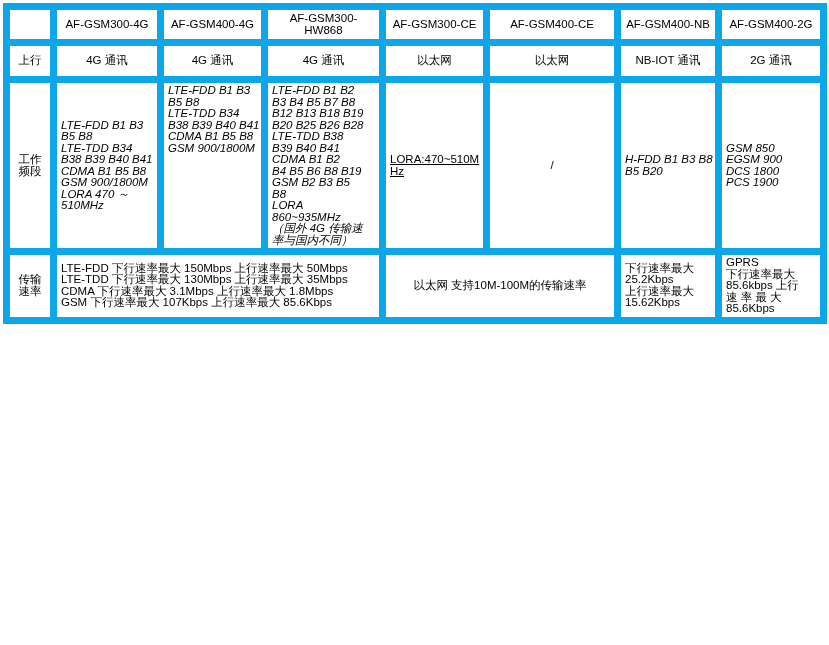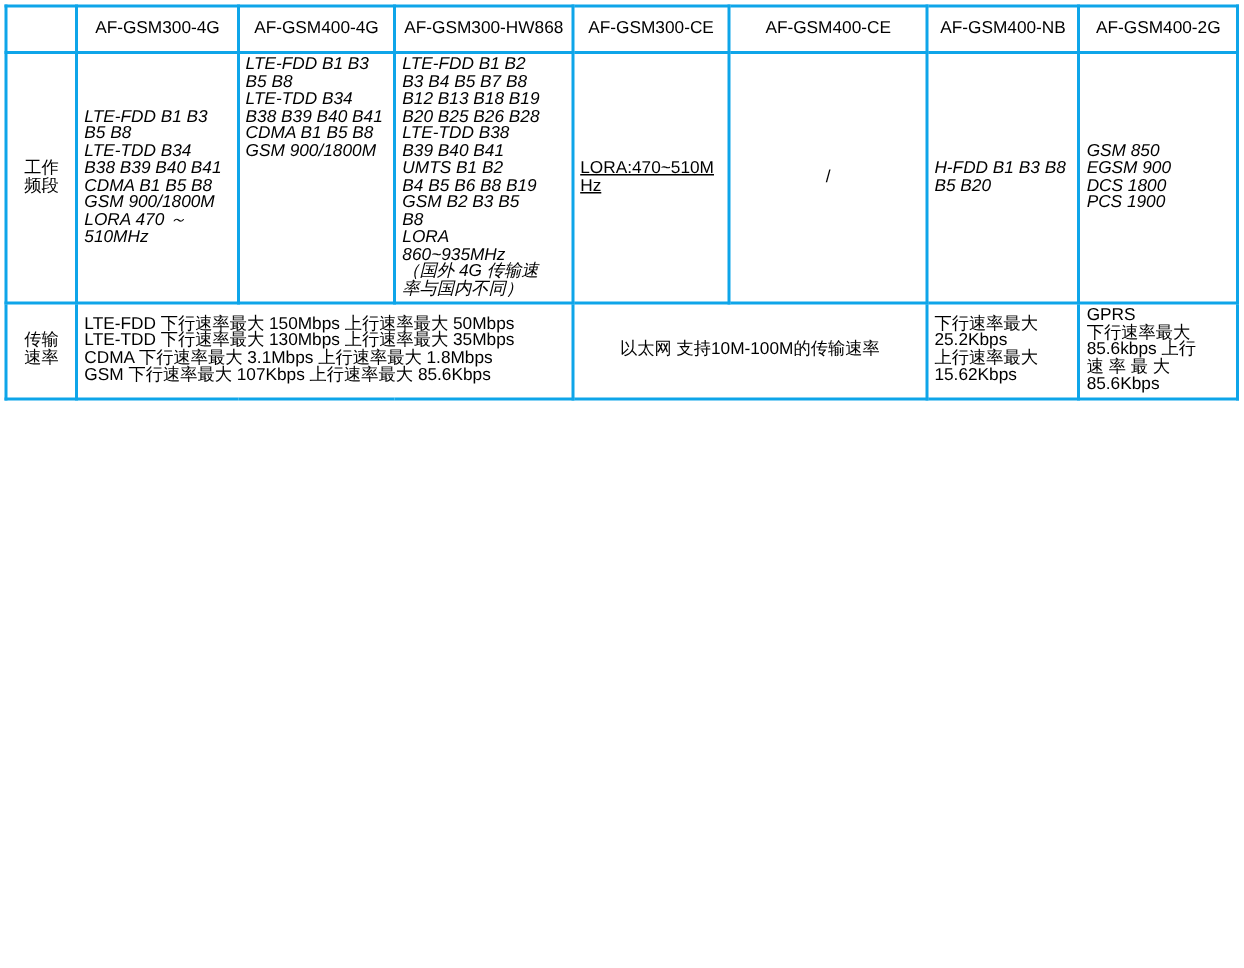--- a/index.html
+++ b/index.html
@@ -14,21 +14,21 @@
     color: #000000;
     overflow: hidden;
   }
   table.spec {
     border-collapse: collapse;
     width: 823px;
     margin: 3px 0 0 3px;
     table-layout: fixed;
   }
   table.spec td, table.spec th {
-    border: 2px solid #0ea5e9;
+    border: 7px solid #0ea5e9;
     vertical-align: middle;
     font-weight: normal;
     padding: 2px 4px;
     font-size: 11.5px;
     line-height: 1.0;
   }
   
   col.c0 { width: 47px; }
   col.c1 { width: 107px; }
   col.c2 { width: 104px; }
@@ -119,20 +119,30 @@
       <td>AF-GSM300-4G</td>
       <td>AF-GSM400-4G</td>
       <td>AF-GSM300-HW868</td>
       <td>AF-GSM300-CE</td>
       <td>AF-GSM400-CE</td>
       <td>AF-GSM400-NB</td>
       <td>AF-GSM400-2G</td>
     </tr>
 
 
+    <tr class="r3">
+      <td class="row-lbl">上行</td>
+      <td>4G 通讯</td>
+      <td>4G 通讯</td>
+      <td>4G 通讯</td>
+      <td>以太网</td>
+      <td>以太网</td>
+      <td>NB-IOT 通讯</td>
+      <td>2G 通讯</td>
+    </tr>
 
     <tr>
       <td class="vlabel">
         <div>工作</div>
         <div>频段</div>
       </td>
       <td class="band-cell">
         <div class="ln">LTE-FDD  B1 B3</div>
         <div class="ln">B5 B8</div>
         <div class="ln">LTE-TDD    B34</div>
@@ -150,21 +160,21 @@
         <div class="ln">CDMA  B1 B5 B8</div>
         <div class="ln">GSM  900/1800M</div>
       </td>
       <td class="band-cell" style="vertical-align:top;">
         <div class="ln">LTE-FDD    B1 B2</div>
         <div class="ln">B3 B4 B5 B7 B8</div>
         <div class="ln">B12 B13 B18 B19</div>
         <div class="ln">B20 B25 B26 B28</div>
         <div class="ln">LTE-TDD      B38</div>
         <div class="ln">B39 B40 B41</div>
-        <div class="ln">UMTS     B1 B2</div>
+        <div class="ln">CDMA     B1 B2</div>
         <div class="ln">B4 B5 B6 B8 B19</div>
         <div class="ln">GSM    B2 B3 B5</div>
         <div class="ln">B8</div>
         <div class="ln">LORA</div>
         <div class="ln">860~935MHz</div>
         <div class="ln">（国外 4G 传输速</div>
         <div class="ln">率与国内不同）</div>
       </td>
       <td class="lora-ce">
         <div class="ln">LORA:470~510M</div>

